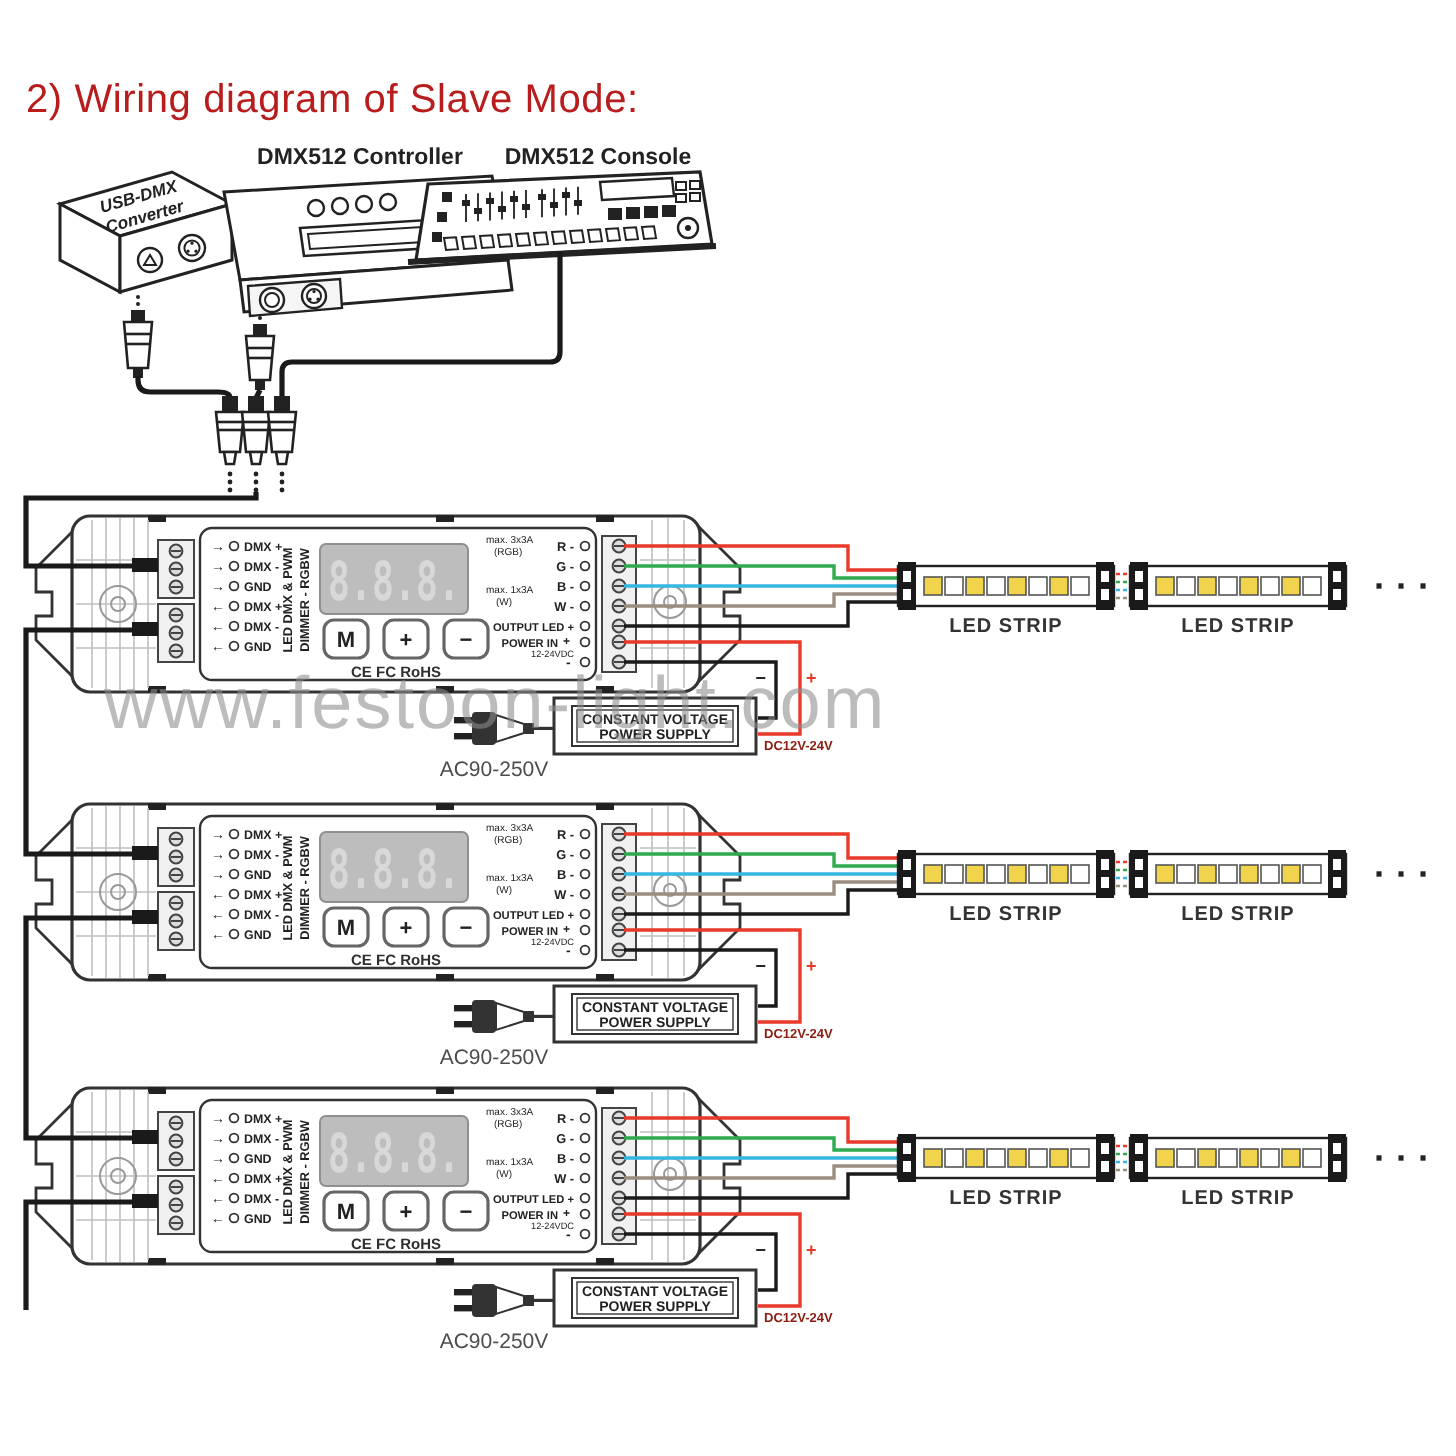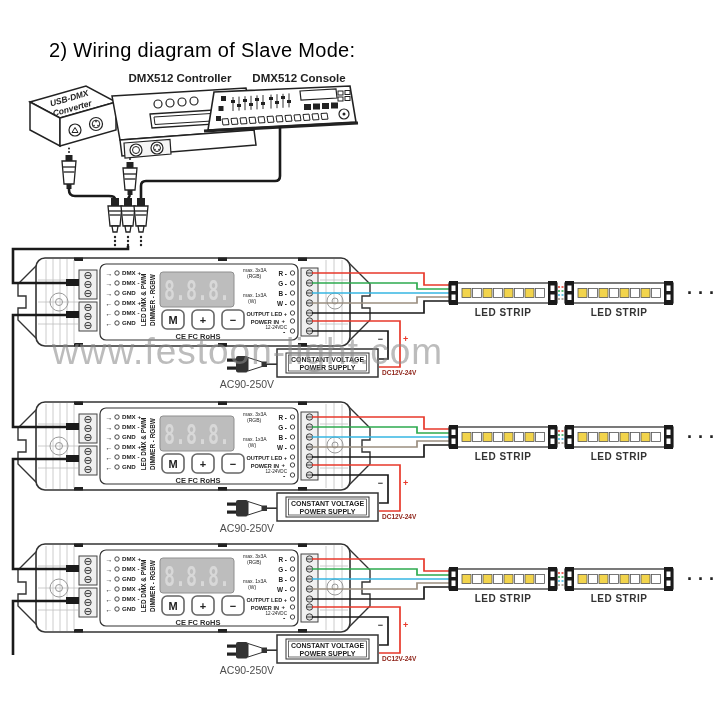--- a/index.html
+++ b/index.html
@@ -1,18 +1,18 @@
 <!DOCTYPE html>
 <html><head>
 <meta charset="utf-8">
 <style>
   html,body{margin:0;padding:0;background:#fff;}
   .stage{position:relative;width:728px;height:728px;background:#fff;overflow:hidden;
          font-family:"Liberation Sans",sans-serif;}
-  .title{position:absolute;left:13px;top:39px;font-size:20px;color:#000000;letter-spacing:.3px;margin-left:36px;}
+  .title{position:absolute;left:13px;top:39px;font-size:20px;color:#b91c1c;letter-spacing:.3px;}
   .watermark{position:absolute;left:52px;top:331px;font-size:37px;color:#8c8c8c;opacity:.58;
              letter-spacing:1px;white-space:nowrap;z-index:30;pointer-events:none;}
   .topdev{position:absolute;left:0;top:0;z-index:5;}
   #rows{position:absolute;inset:0;z-index:10;}
   .row{position:absolute;left:0;width:648px;height:150px;}
   .row svg,.topdev svg{display:block;}
   .wires{position:absolute;left:0;top:0;z-index:20;pointer-events:none;}
   svg text{font-family:"Liberation Sans",sans-serif;}
   .seg{font-family:"DejaVu Sans Mono",monospace;}
 </style>

